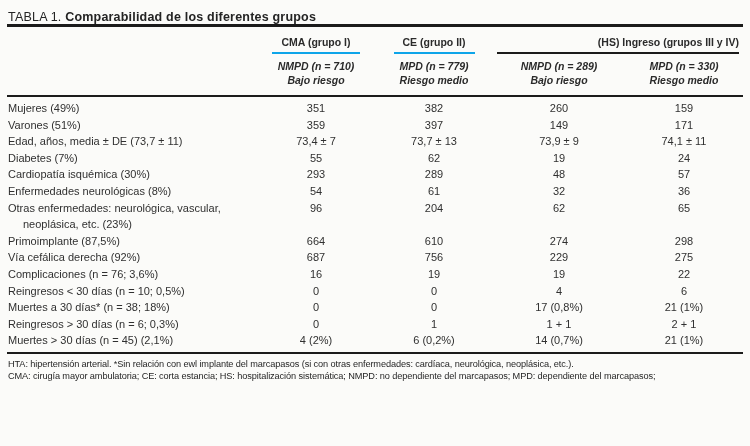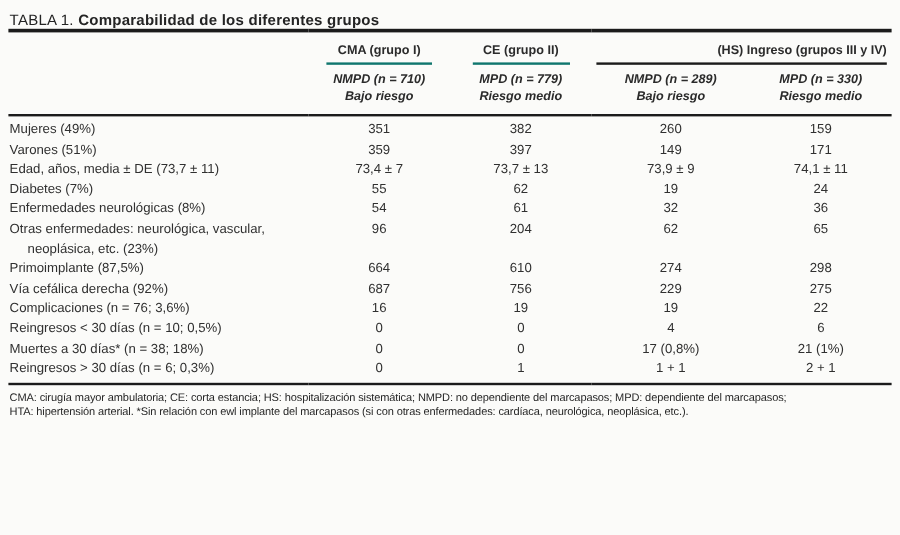--- a/index.html
+++ b/index.html
@@ -33,21 +33,21 @@
   thead th {
     font-weight:bold;
     font-size:10.5px;
     color:#2b2b2b;
     vertical-align:bottom;
     padding:0;
   }
   tr.grp-row th { padding-top:9px; }
   .grp {
     display:inline-block;
-    border-bottom:2px solid #0f766e;
+    border-bottom:2px solid #0ea5e9;
     padding:0 9px 4px 9px;
     white-space:nowrap;
   }
   .grp-wide {
     display:block;
     margin:0 4px;
     border-bottom:2px solid #1b1b1b;
     padding-bottom:4px;
     text-align:right;
     white-space:nowrap;
@@ -160,20 +160,29 @@
           <td class="lbl">
             <div>Diabetes (7%)</div>
           </td>
           <td class="val">55</td>
           <td class="val">62</td>
           <td class="val">19</td>
           <td class="val">24</td>
         </tr>
         <tr>
           <td class="lbl">
+            <div>Cardiopatía isquémica (30%)</div>
+          </td>
+          <td class="val">293</td>
+          <td class="val">289</td>
+          <td class="val">48</td>
+          <td class="val">57</td>
+        </tr>
+        <tr>
+          <td class="lbl">
             <div>Enfermedades neurológicas (8%)</div>
           </td>
           <td class="val">54</td>
           <td class="val">61</td>
           <td class="val">32</td>
           <td class="val">36</td>
         </tr>
         <tr>
           <td class="lbl">
             <div>Otras enfermedades: neurológica, vascular,</div>
@@ -231,21 +240,30 @@
         </tr>
         <tr>
           <td class="lbl">
             <div>Reingresos &gt; 30 días (n = 6; 0,3%)</div>
           </td>
           <td class="val">0</td>
           <td class="val">1</td>
           <td class="val">1 + 1</td>
           <td class="val">2 + 1</td>
         </tr>
+        <tr>
+          <td class="lbl">
+            <div>Muertes &gt; 30 días (n = 45) (2,1%)</div>
+          </td>
+          <td class="val">4 (2%)</td>
+          <td class="val">6 (0,2%)</td>
+          <td class="val">14 (0,7%)</td>
+          <td class="val">21 (1%)</td>
+        </tr>
       </tbody>
   </table>
 
   <div class="footnotes">
+    <div>HTA: hipertensión arterial. *Sin relación con ewl implante del marcapasos (si con otras enfermedades: cardíaca, neurológica, neoplásica, etc.).</div>
     <div>CMA: cirugía mayor ambulatoria; CE: corta estancia; HS: hospitalización sistemática; NMPD: no dependiente del marcapasos; MPD: dependiente del marcapasos;</div>
-    <div>HTA: hipertensión arterial. *Sin relación con ewl implante del marcapasos (si con otras enfermedades: cardíaca, neurológica, neoplásica, etc.).</div>
   </div>
 
 </div>
 
 </body></html>

